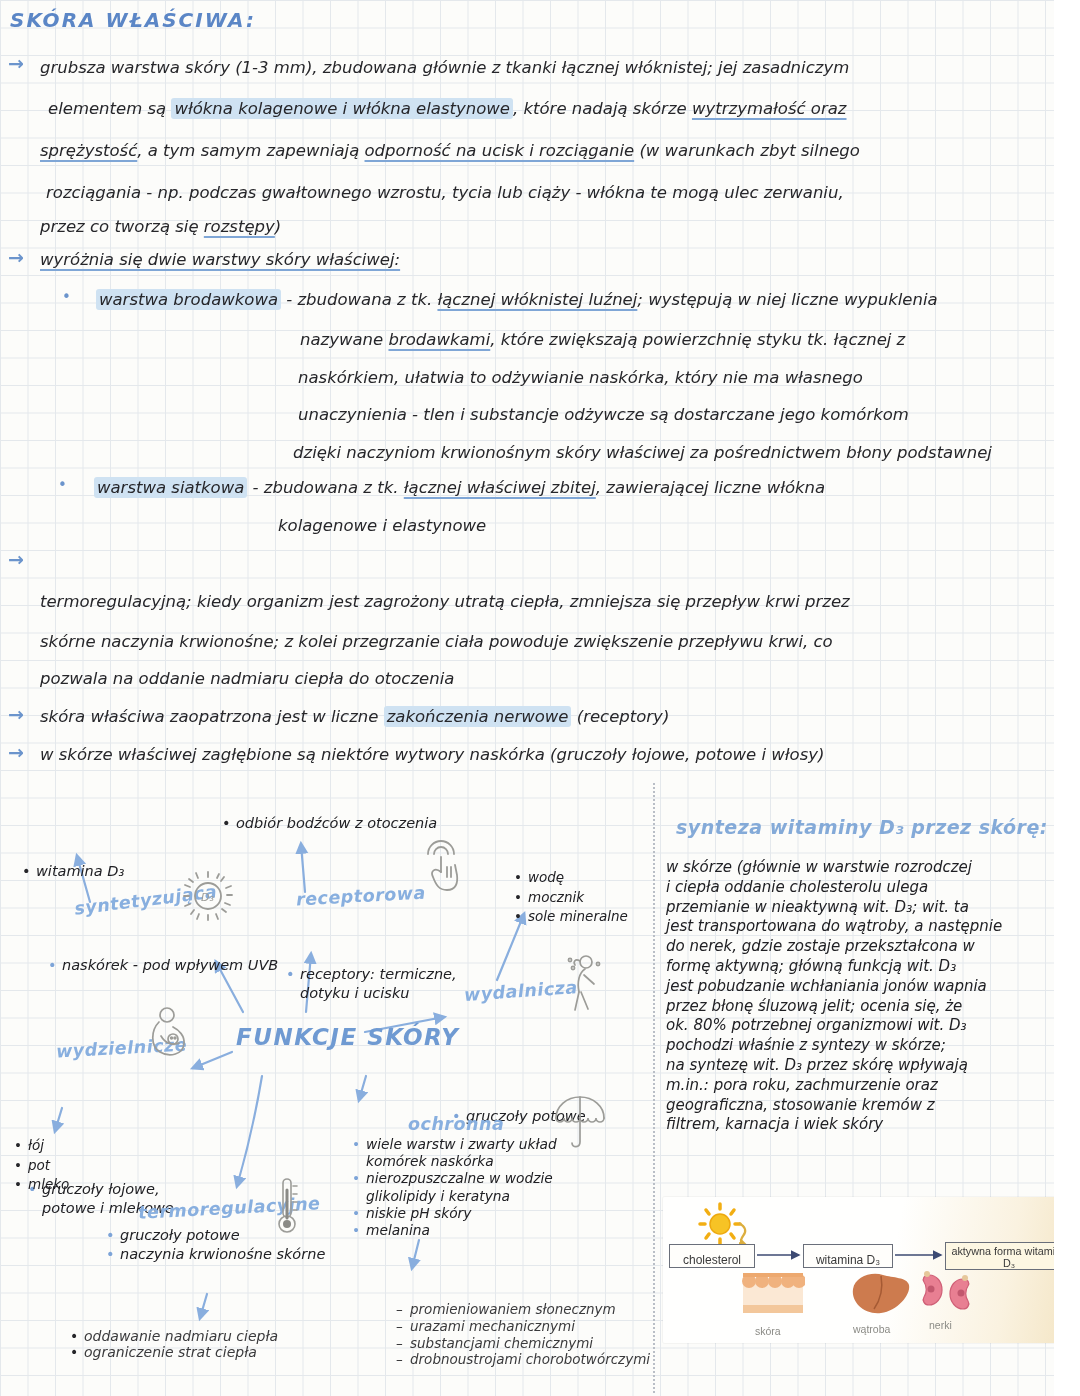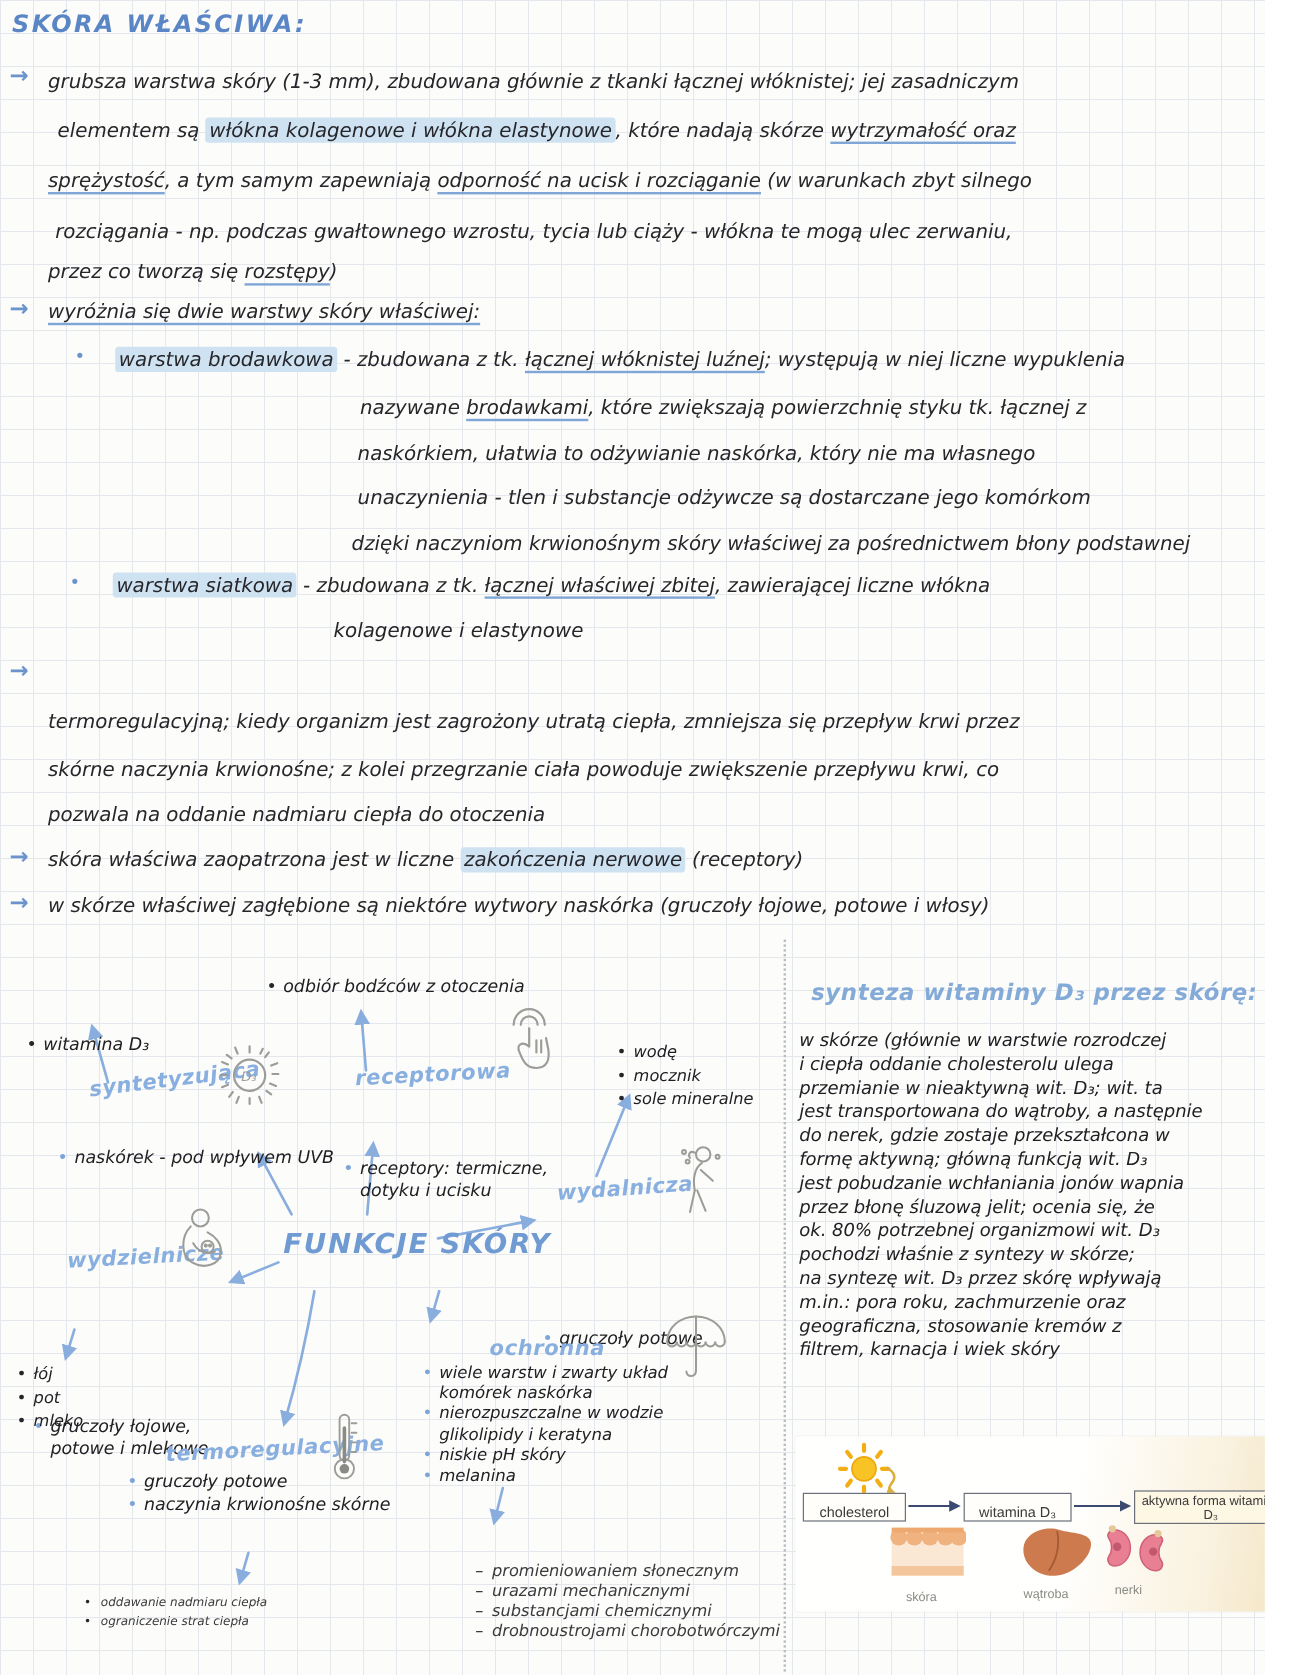--- a/index.html
+++ b/index.html
@@ -15,21 +15,21 @@
   .note-line{font-size:16.5px;white-space:nowrap;font-style:italic;color:#26262a;}
   .seg-plain{}
   .seg-hl{background:#cfe2f2;border-radius:3px;padding:1px 3px;}
   .seg-ul{text-decoration:underline;text-decoration-color:#7fa6d6;text-decoration-thickness:2px;text-underline-offset:4px;}
   .mk-arrow{color:#6b94cc;font-size:19px;font-weight:bold;font-style:normal;}
   .mk-dot{color:#6b94cc;font-size:15px;}
   .blue-label{color:#88afdf;font-size:17.5px;font-weight:bold;font-style:italic;letter-spacing:.5px;white-space:nowrap;}
   .center-label{color:#6f9ad2;font-size:23px;font-weight:bold;font-style:italic;letter-spacing:1.5px;white-space:nowrap;}
   .mm-text{font-style:italic;color:#202024;font-size:14.5px;line-height:19px;}
   .mm-small{font-style:italic;color:#202024;font-size:13.5px;line-height:19.5px;white-space:nowrap;}
-  .mm-small2{font-style:italic;color:#3a3a3c;font-size:10px;line-height:16px;white-space:nowrap;}
+  .mm-small2{font-style:italic;color:#3a3a3c;font-size:14px;line-height:16px;white-space:nowrap;}
   .sm{font-size:13.8px;line-height:17.2px;}
   .mm-sm{font-style:italic;color:#3a3a3c;font-size:13.5px;line-height:16.8px;white-space:nowrap;}
   .li{position:relative;padding-left:14px;}
   .li::before{content:"•";position:absolute;left:0;top:0;}
   .blue-b::before{color:#7da4d8;}
   .black-b::before{color:#26262a;}
   .dash-b::before{content:"–";color:#3a3a3c;}
   .d3-title{color:#84aad8;font-size:19px;font-weight:bold;font-style:italic;letter-spacing:.5px;white-space:nowrap;}
   .d3-line{font-style:italic;color:#202024;font-size:15px;line-height:19.8px;white-space:nowrap;}
   .divider{border-left:2px dotted #b9bec6;}

